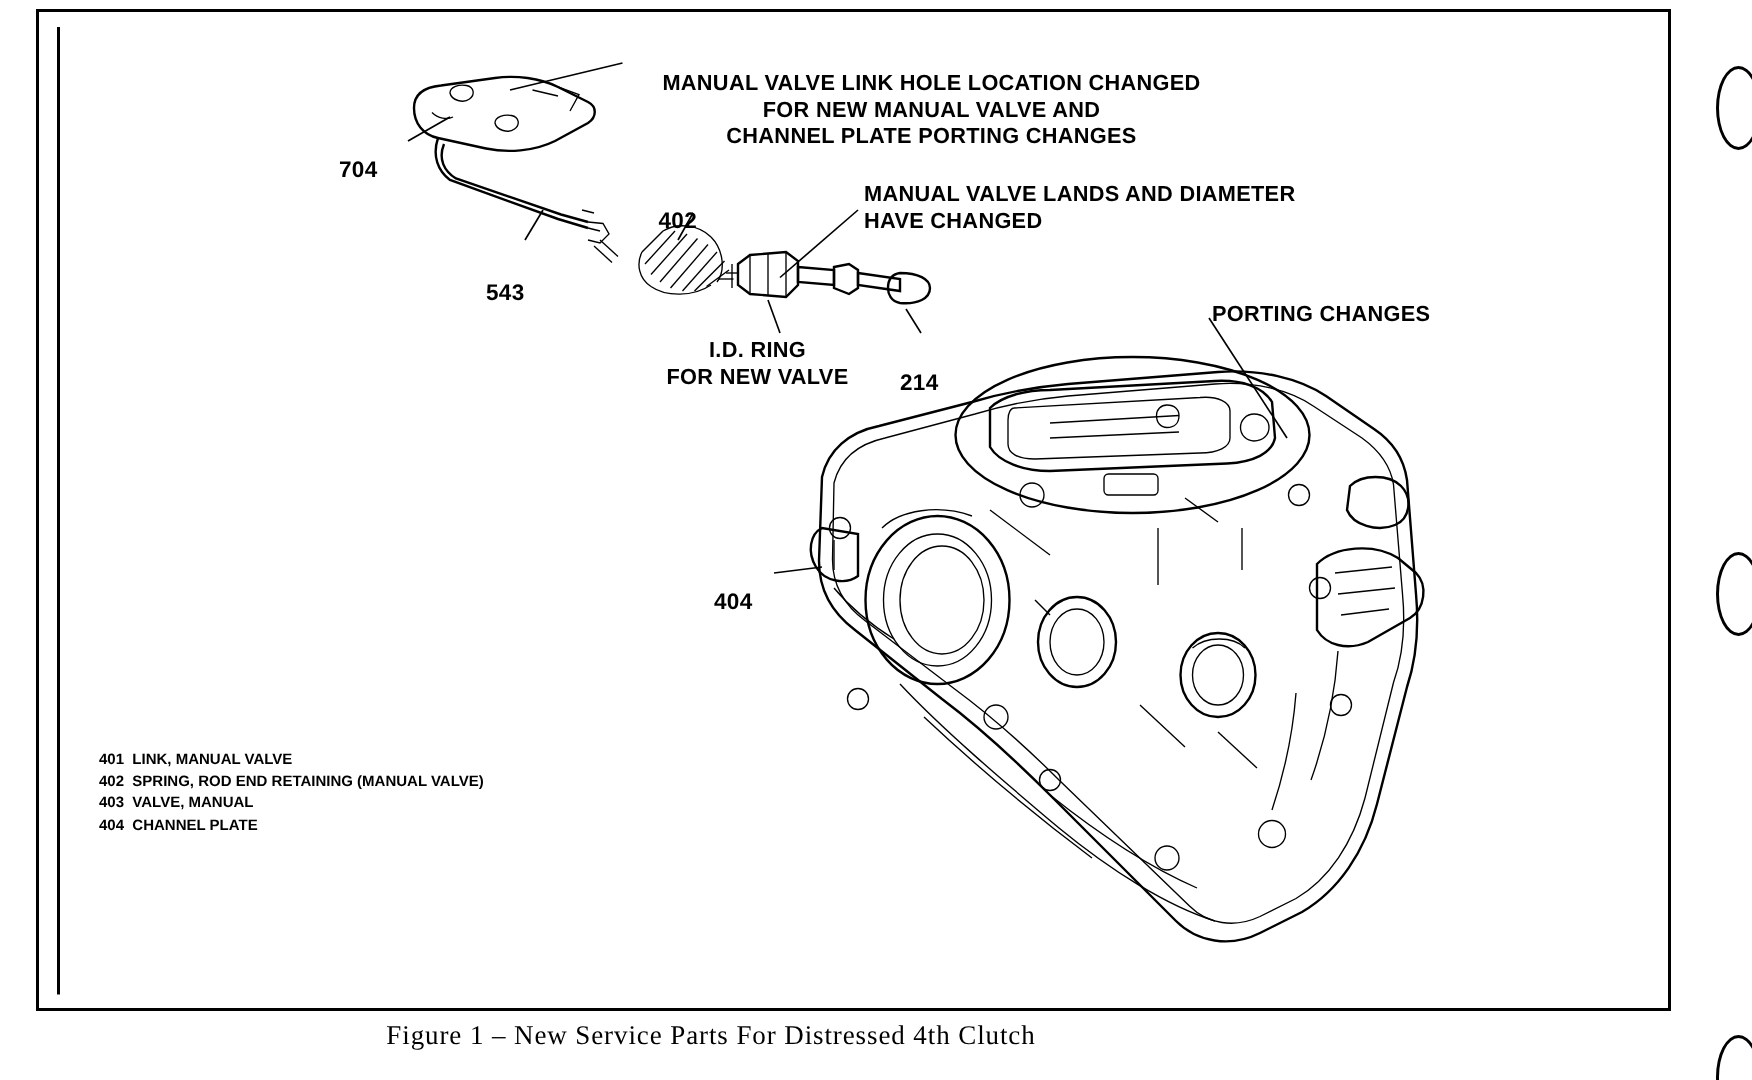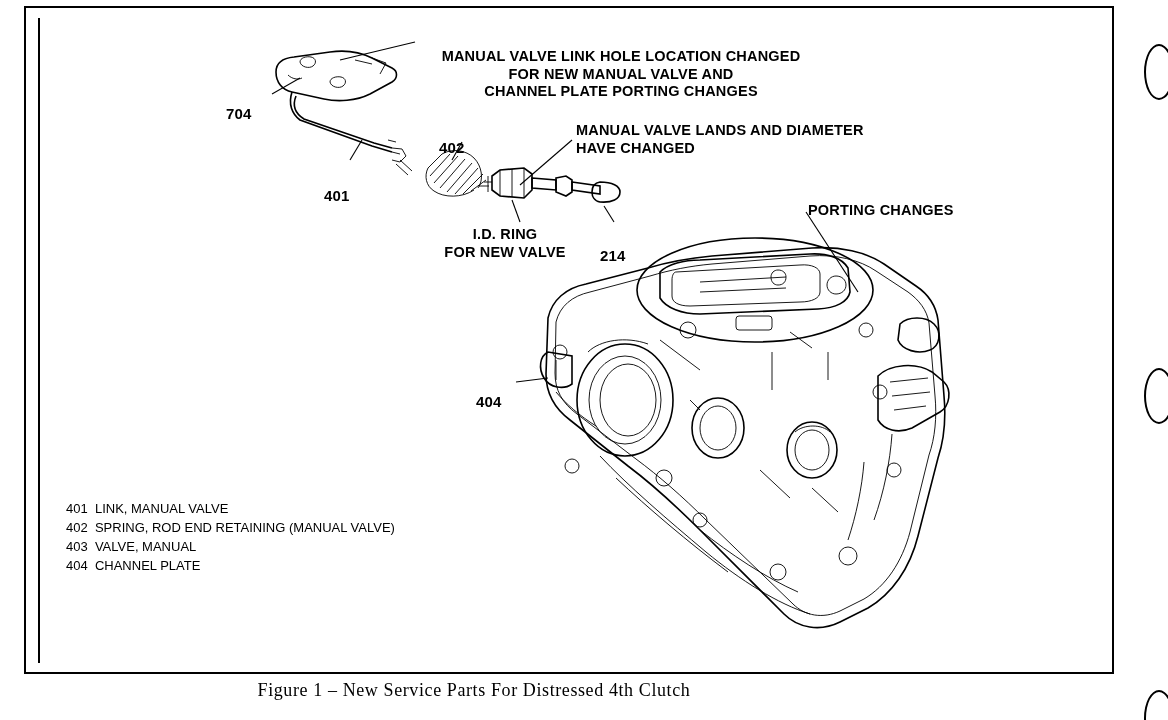--- a/index.html
+++ b/index.html
@@ -62,22 +62,22 @@
   }
   .partnum {
     font-size: 15px;
     font-weight: bold;
     margin-top: 19px;
   }
   .legend {
     position: absolute;
     left: 66px;
     top: 500px;
-    font-size: 13px;
-    font-weight: normal;
+    font-size: 10px;
+    font-weight: bold;
     line-height: 1.45;
   }
   .legend div {
     white-space: pre;
   }
   .caption {
     position: absolute;
     left: 0;
     top: 680px;
     width: 948px;
@@ -267,21 +267,21 @@
   <div class="label callout" style="left:432px; top:226px; width:146px;">I.D. RING
 FOR NEW VALVE</div>
 
   <div class="label callout left" style="left:576px; top:122px; width:340px;">MANUAL VALVE LANDS AND DIAMETER
 HAVE CHANGED</div>
 
   <div class="label callout left" style="left:808px; top:202px; width:200px;">PORTING CHANGES</div>
 
   <div class="label partnum" style="left:226px; top:86px;">704</div>
 
-  <div class="label partnum" style="left:324px; top:168px;">401</div>
+  <div class="label partnum" style="left:324px; top:168px;">543</div>
 
   <div class="label partnum" style="left:439px; top:120px;">402</div>
 
   <div class="label partnum" style="left:600px; top:228px;">214</div>
 
   <div class="label partnum" style="left:476px; top:374px;">404</div>
 
   <div class="legend">
     <div>401  LINK, MANUAL VALVE</div>
     <div>402  SPRING, ROD END RETAINING (MANUAL VALVE)</div>

